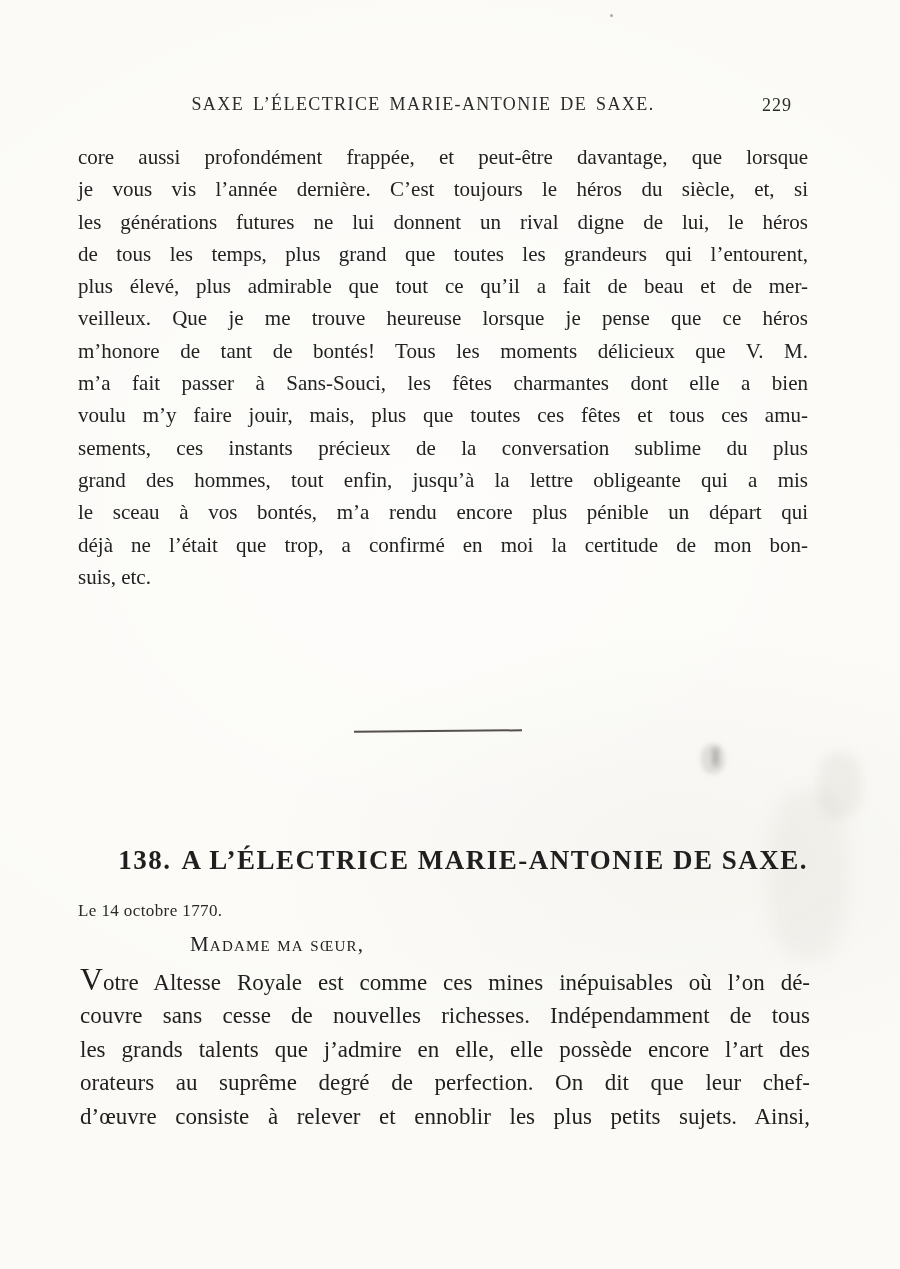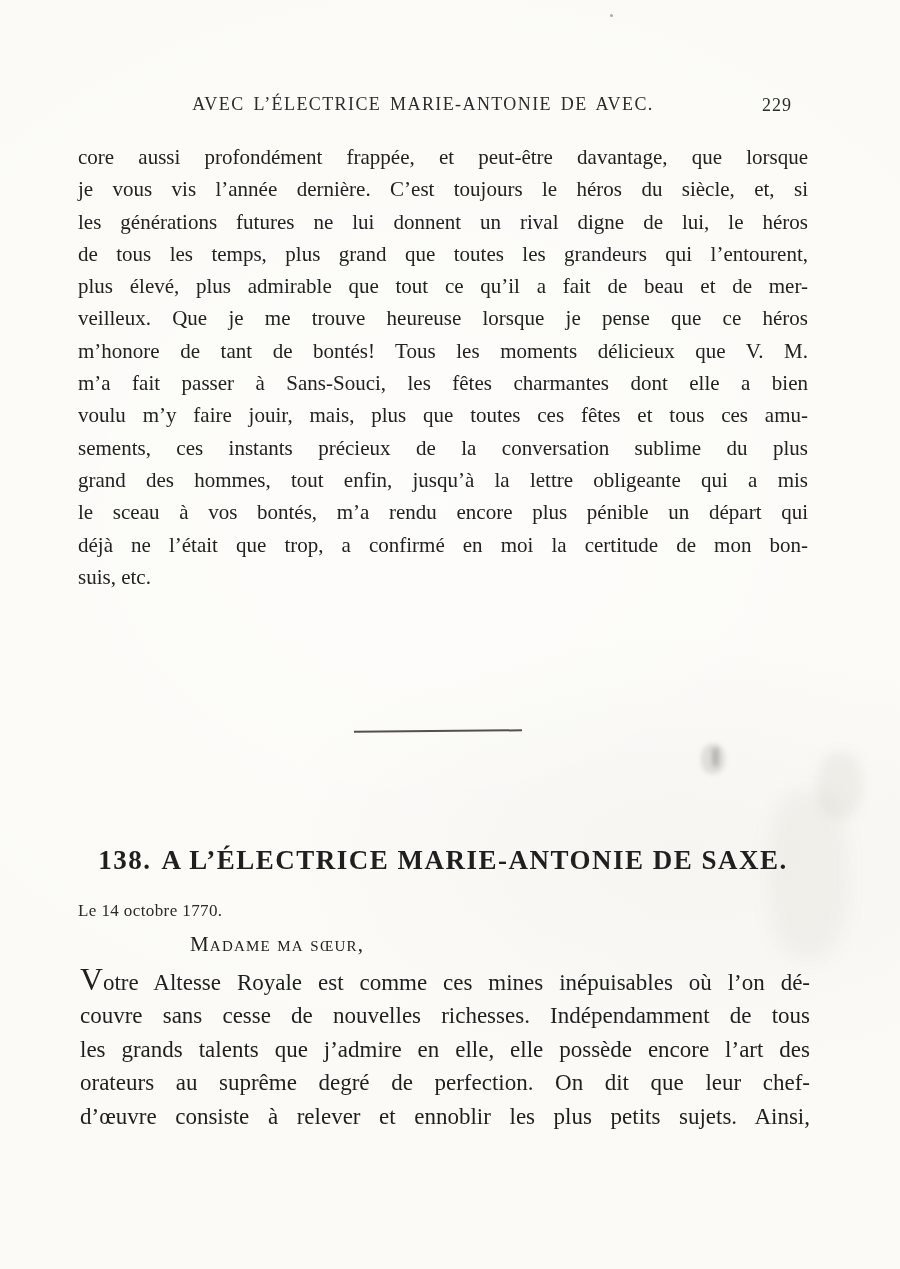--- a/index.html
+++ b/index.html
@@ -68,21 +68,21 @@
     width: 168px; height: 2px;
     background: #555049;
     transform: rotate(-0.5deg);
   }
 
   
   .heading {
     position: absolute;
     top: 845px; left: 78px; width: 730px;
     margin: 0;
-    text-align: center;
+    text-align: right;
     font-size: 27px;
     font-weight: bold;
     letter-spacing: 1.5px;
     color: #1f1f1f;
     white-space: nowrap;
   }
   .heading .heading-number { margin-right: 10px; }
   .dateline {
     position: absolute;
     top: 901px; left: 78px; width: 664px;
@@ -152,21 +152,21 @@
   }
 </style>
 </head>
 <body>
 
 <div class="page">
 
   <div class="speck"></div>
 
   <header class="running-header">
-    <div class="running-title">AVEC L’ÉLECTRICE MARIE-ANTONIE DE AVEC.</div>
+    <div class="running-title">SAXE L’ÉLECTRICE MARIE-ANTONIE DE SAXE.</div>
     <div class="page-number">229</div>
   </header>
 
   <section class="letter-end">
     <div class="jline">core aussi profondément frappée, et peut-être davantage, que lorsque</div>
     <div class="jline">je vous vis l’année dernière. C’est toujours le héros du siècle, et, si</div>
     <div class="jline">les générations futures ne lui donnent un rival digne de lui, le héros</div>
     <div class="jline">de tous les temps, plus grand que toutes les grandeurs qui l’entourent,</div>
     <div class="jline">plus élevé, plus admirable que tout ce qu’il a fait de beau et de mer-</div>
     <div class="jline">veilleux. Que je me trouve heureuse lorsque je pense que ce héros</div>

